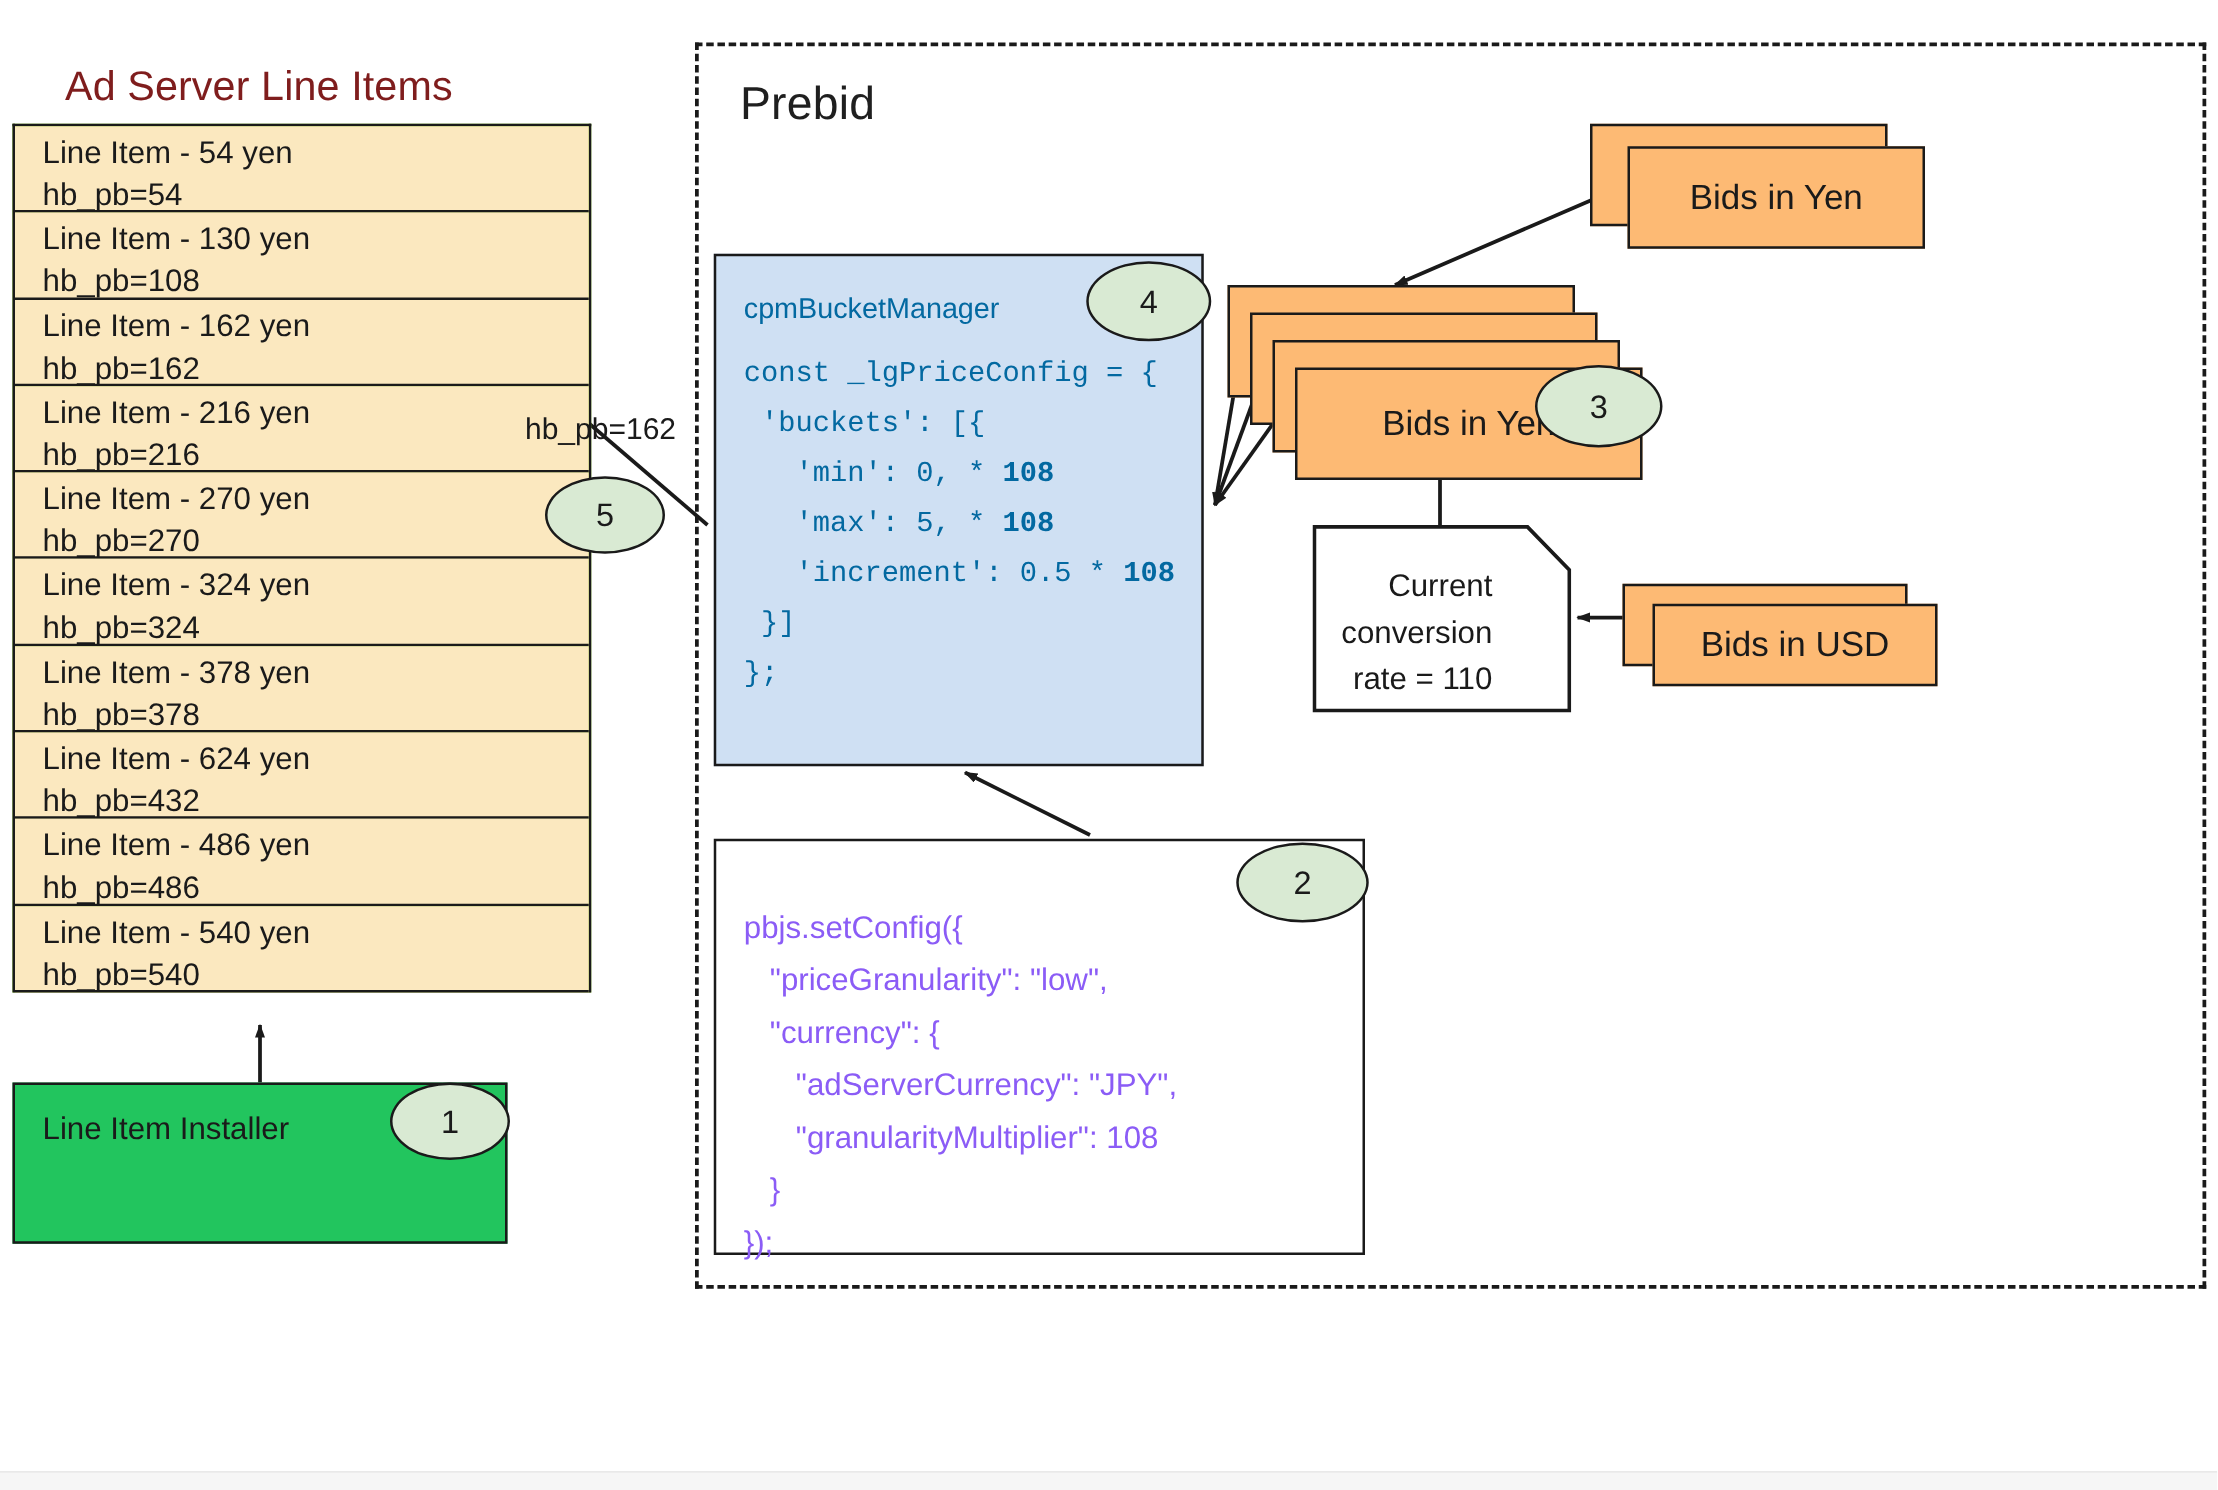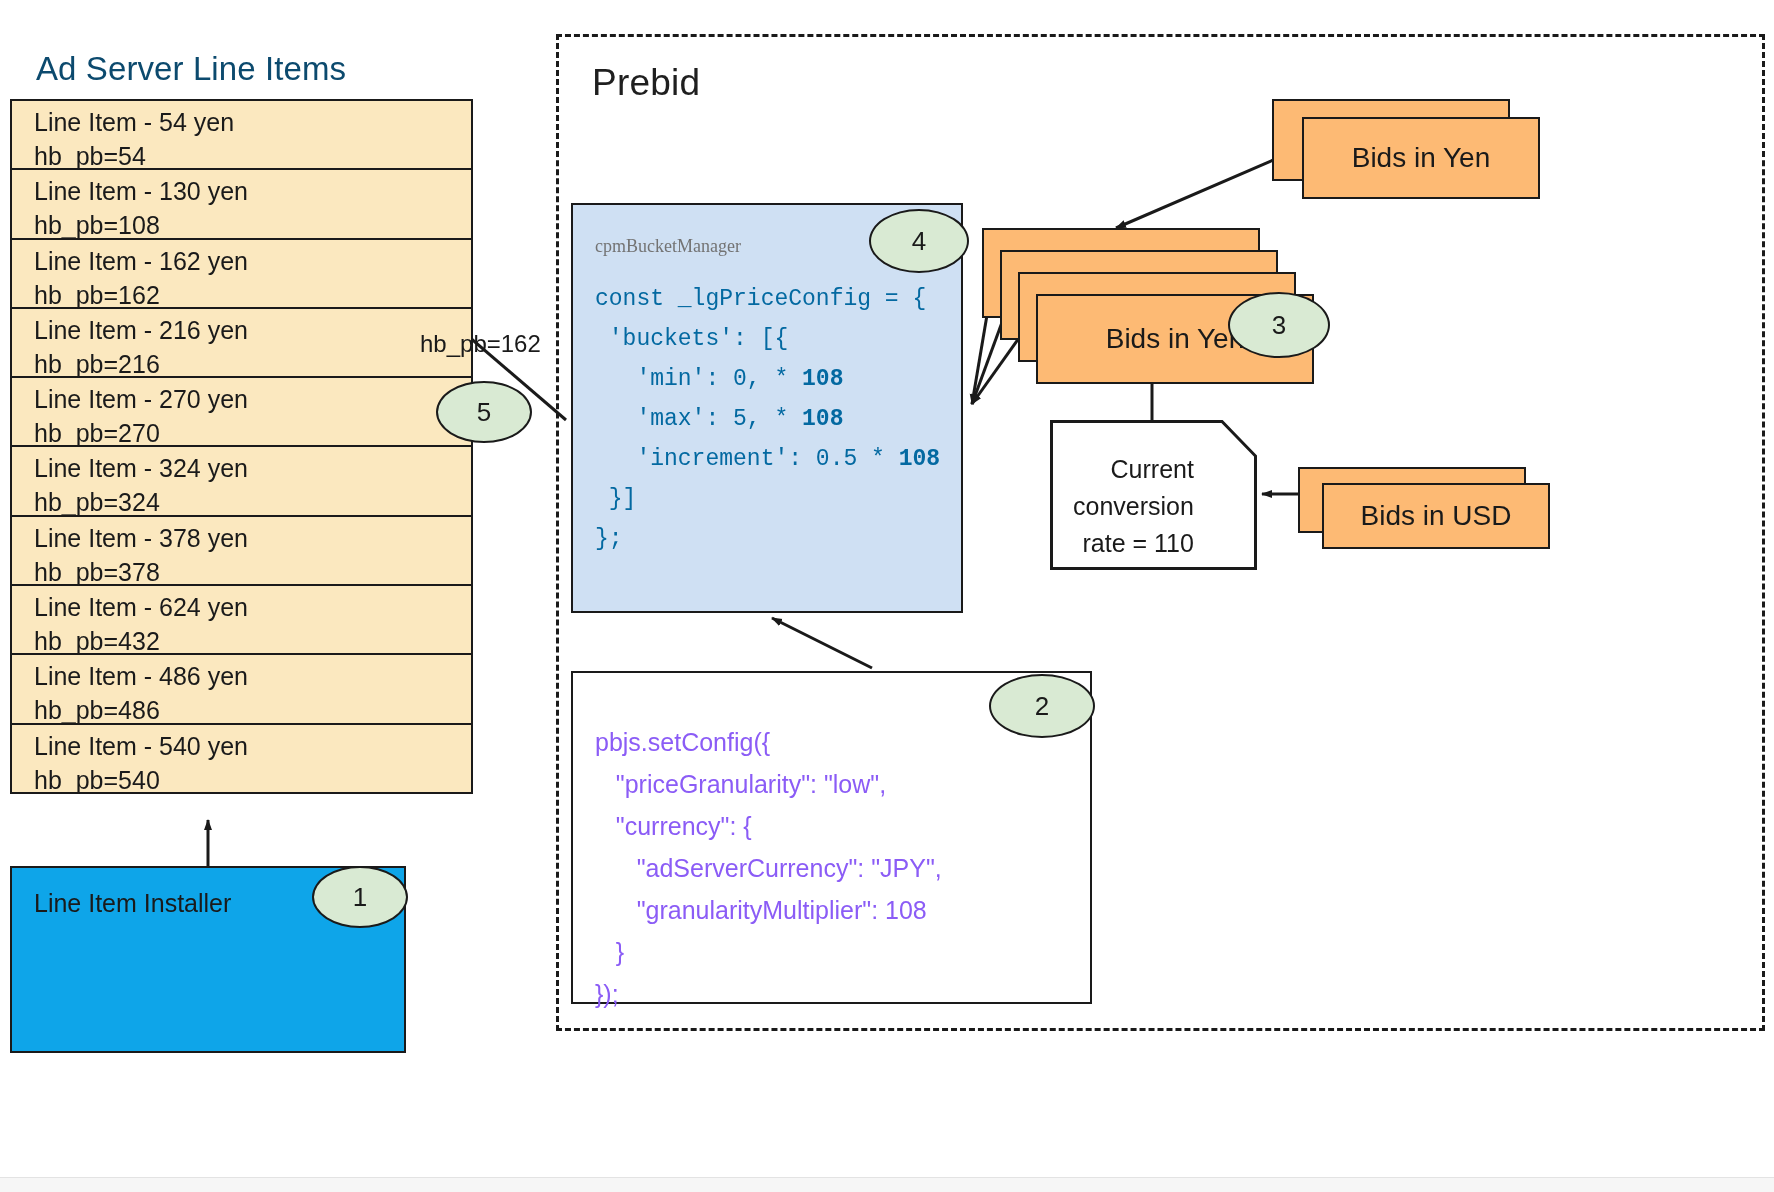--- a/index.html
+++ b/index.html
@@ -17,23 +17,23 @@
     height: 1192px;
     overflow: hidden;
     background: #ffffff;
   }
 
   
   .abs { position: absolute; box-sizing: border-box; }
 
   
   #lineitems-title {
-    left: 36px; top: 50px;
+    left: 52px; top: 50px;
     font-size: 33px;
-    color: #0c4a6e;
+    color: #7f1d1d;
     white-space: nowrap;
     letter-spacing: 0.1px;
   }
   #lineitem-list {
     left: 10px; top: 99px;
     width: 463px;
     border: 2px solid #1a1a1a;
     border-bottom: none;
     background: #84cc16;
   }
@@ -48,23 +48,23 @@
     font-size: 25px;
     line-height: 34px;
     color: #1a1a1a;
     white-space: nowrap;
   }
 
   
   #installer-box {
     left: 10px; top: 866px;
     width: 396px;
-    height: 187px;
-    border: 2px solid #1a1a1a;
-    background: #0ea5e9;
+    height: 129px;
+    border: 2px solid #1a1a1a;
+    background: #22c55e;
     padding: 20px 22px 0 22px;
   }
   #installer-title {
     font-size: 25px;
     line-height: 30px;
     color: #1a1a1a;
     white-space: nowrap;
   }
   #installer-note {
     margin-top: 38px;
@@ -91,24 +91,24 @@
   
   #cpm-box {
     left: 571px; top: 203px;
     width: 392px;
     height: 410px;
     border: 2px solid #1a1a1a;
     background: #cfe0f3;
     padding: 26px 0 0 22px;
   }
   #cpm-title {
-    font-size: 18px;
+    font-size: 23px;
     line-height: 30px;
-    color: #737373;
-    font-family: Liberation Serif, serif;
+    color: #0369a1;
+    font-family: Liberation Sans, sans-serif;
   }
   .code-mono {
     font-family: "Liberation Mono", monospace;
     font-size: 23px;
     line-height: 40px;
     color: #0369a1;
     white-space: pre;
   }
   .code-mono b { font-weight: bold; }
   #cpm-code { margin-top: 18px; }

